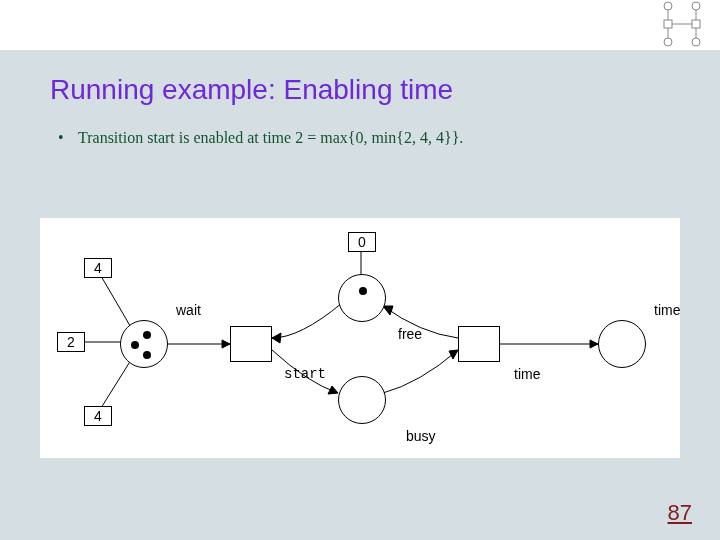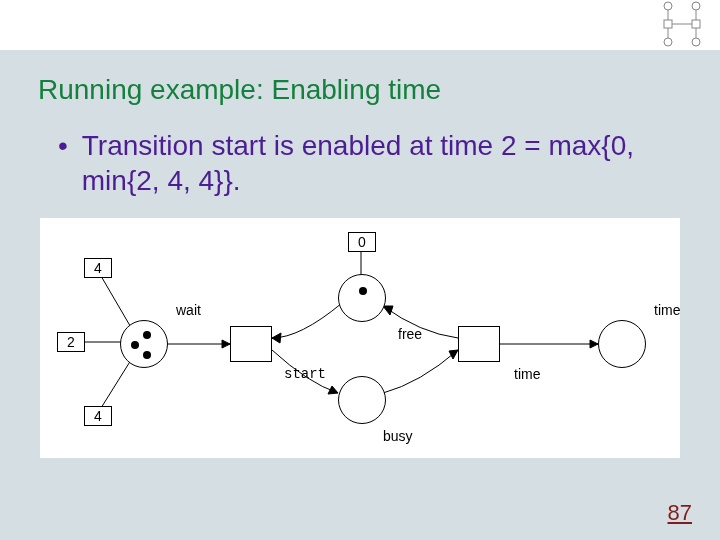--- a/index.html
+++ b/index.html
@@ -26,33 +26,34 @@
     top: -4px;
     width: 56px;
     height: 56px;
   }
   .corner-art svg {
     width: 100%;
     height: 100%;
   }
   .title {
     position: absolute;
-    left: 38px;
+    left: 50px;
     top: 74px;
     font-size: 28px;
-    color: #15803d;
+    color: #6d28d9;
   }
   .bullet-wrap {
     position: absolute;
     left: 58px;
     top: 128px;
     width: 600px;
-    font-size: 28px;
-    color: #4c1d95;
+    font-size: 16px;
+    color: #14532d;
     line-height: 1.25;
+    font-family: Liberation Serif, serif;
   }
   .bullet-wrap .dot {
     display: inline-block;
     width: 16px;
     vertical-align: top;
   }
   .bullet-wrap .txt {
     display: inline-block;
     width: 560px;
     vertical-align: top;
@@ -194,21 +195,21 @@
 
   <div class="box" style="left:190px; top:108px; width:42px; height:36px;"></div>
   <div class="lbl" style="left:196px; top:148px;font-family:Liberation Mono, monospace;">start</div>
 
   <div class="node circle" style="left:298px; top:56px; width:48px; height:48px;">
     <div class="token" style="left:20px; top:12px;"></div>
   </div>
   <div class="lbl" style="left:310px; top:108px;">free</div>
 
   <div class="node circle" style="left:298px; top:158px; width:48px; height:48px;"></div>
-  <div class="lbl" style="left:295px; top:210px;">busy</div>
+  <div class="lbl" style="left:318px; top:210px;">busy</div>
 
   <div class="box" style="left:418px; top:108px; width:42px; height:36px;"></div>
   <div class="lbl" style="left:426px; top:148px;">time</div>
 
   <div class="node circle" style="left:558px; top:102px; width:48px; height:48px;"></div>
   <div class="lbl" style="left:566px; top:84px;">time</div>
 
 </div>
 
 <div class="page-num">87</div>

